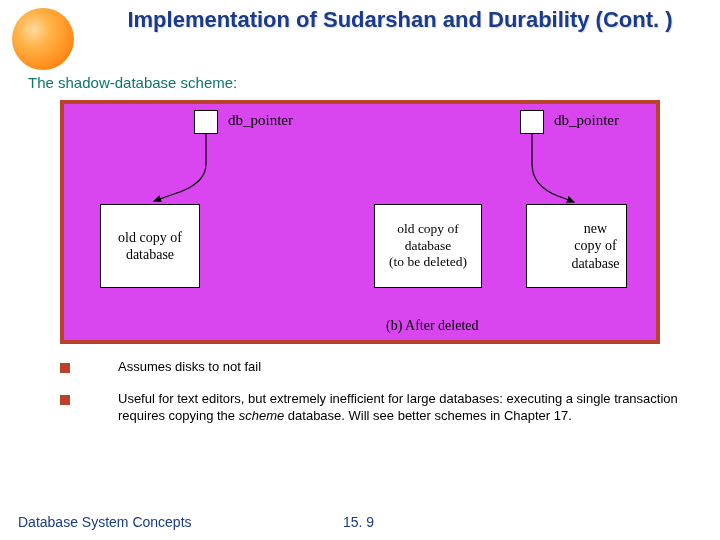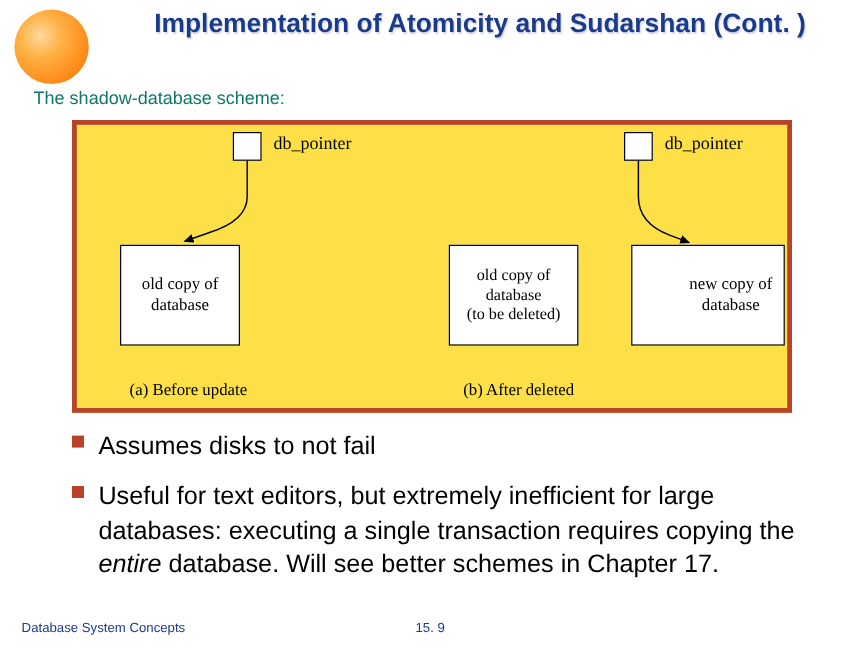--- a/index.html
+++ b/index.html
@@ -39,21 +39,21 @@
     font-size: 15px;
     color: #0f766e;
   }
   .diagram-frame {
     position: absolute;
     top: 100px;
     left: 60px;
     width: 600px;
     height: 244px;
     border: 4px solid #b8432a;
-    background: #fde047;
+    background: #d946ef;
   }
   .half {
     position: absolute;
     top: 0;
     bottom: 0;
     width: 50%;
   }
   .half.left { left: 0; }
   .half.right { left: 50%; }
   .dbptr-box {
@@ -84,89 +84,89 @@
     font-size: 14px;
     text-align: center;
     display: flex;
     flex-direction: column;
     justify-content: center;
     line-height: 1.25;
     padding: 4px 6px;
   }
   .half.left .db-box { left: 36px; width: 100px; }
   .half.right .db-box.old { left: 14px; width: 108px; font-size: 13.5px; }
-  .half.right .db-box.new { left: 166px; width: 128px; padding-left: 44px; }
+  .half.right .db-box.new { left: 166px; width: 101px; padding-left: 44px; }
   .caption {
     position: absolute;
     bottom: 6px;
     font-family: "Times New Roman", serif;
     font-size: 14px;
   }
   .half.left .caption { left: 44px; }
   .half.right .caption { left: 26px; }
   svg.arrows { position: absolute; top: 0; left: 0; width: 100%; height: 100%; }
   .bullets {
     position: absolute;
     top: 358px;
     left: 60px;
     right: 40px;
   }
   .bullet {
     display: flex;
     align-items: flex-start;
     margin-bottom: 14px;
-    font-size: 21px;
+    font-size: 13px;
     line-height: 1.35;
+    gap: 36px;
   }
   .bullet .sq {
     width: 10px;
     height: 10px;
     background: #b8432a;
     margin-top: 5px;
     margin-right: 12px;
     flex-shrink: 0;
   }
   .bullet .txt i { font-style: italic; }
   .footer {
     position: absolute;
     bottom: 10px;
     left: 0;
     right: 3px;
     display: flex;
     justify-content: space-between;
     padding: 0 18px;
-    font-size: 11px;
+    font-size: 14px;
     color: #1a3a8a;
     align-items: center;
   }
   .footer .center { position: absolute; left: 50%; transform: translateX(-50%); }
 </style>
 </head>
 <body>
 
 <div class="bullet-circle"></div>
 
-<div class="title">Implementation of Atomicity and Sudarshan (Cont. )</div>
+<div class="title">Implementation of Sudarshan and Durability (Cont. )</div>
 
 <div class="intro">The shadow-database scheme:</div>
 
 <div class="diagram-frame">
   <div class="half left">
     <div class="dbptr-box"></div>
     <div class="dbptr-label">db_pointer</div>
     <svg class="arrows">
       <defs>
         <marker id="ah1" markerWidth="8" markerHeight="8" refX="6" refY="3" orient="auto">
           <path d="M0,0 L7,3 L0,6 Z" fill="#000"></path>
         </marker>
       </defs>
       <path d="M 142 30 L 142 60 Q 142 80 110 90 L 90 97" fill="none" stroke="#000" stroke-width="1.2" marker-end="url(#ah1)"></path>
     </svg>
     <div class="db-box">old copy of<br>database</div>
-    <div class="caption">(a) Before update</div>
   </div>
   <div class="half right">
     <div class="dbptr-box"></div>
     <div class="dbptr-label">db_pointer</div>
     <svg class="arrows">
       <defs>
         <marker id="ah2" markerWidth="8" markerHeight="8" refX="6" refY="3" orient="auto">
           <path d="M0,0 L7,3 L0,6 Z" fill="#000"></path>
         </marker>
       </defs>
@@ -179,21 +179,21 @@
 </div>
 
 <div class="bullets">
   <div class="bullet">
     <div class="sq"></div>
     <div class="txt">Assumes disks to not fail</div>
   </div>
   <div class="bullet">
     <div class="sq"></div>
     <div class="txt">
-      <span>Useful for text editors, but extremely inefficient for large databases: executing a single transaction requires copying the </span><i>entire</i><span> database.  Will see better schemes in Chapter 17.</span>
+      <span>Useful for text editors, but extremely inefficient for large databases: executing a single transaction requires copying the </span><i>scheme</i><span> database.  Will see better schemes in Chapter 17.</span>
     </div>
   </div>
 </div>
 
 <div class="footer">
   <span>Database System Concepts</span>
   <span class="center">15. 9</span>
 </div>
 
 </body></html>

